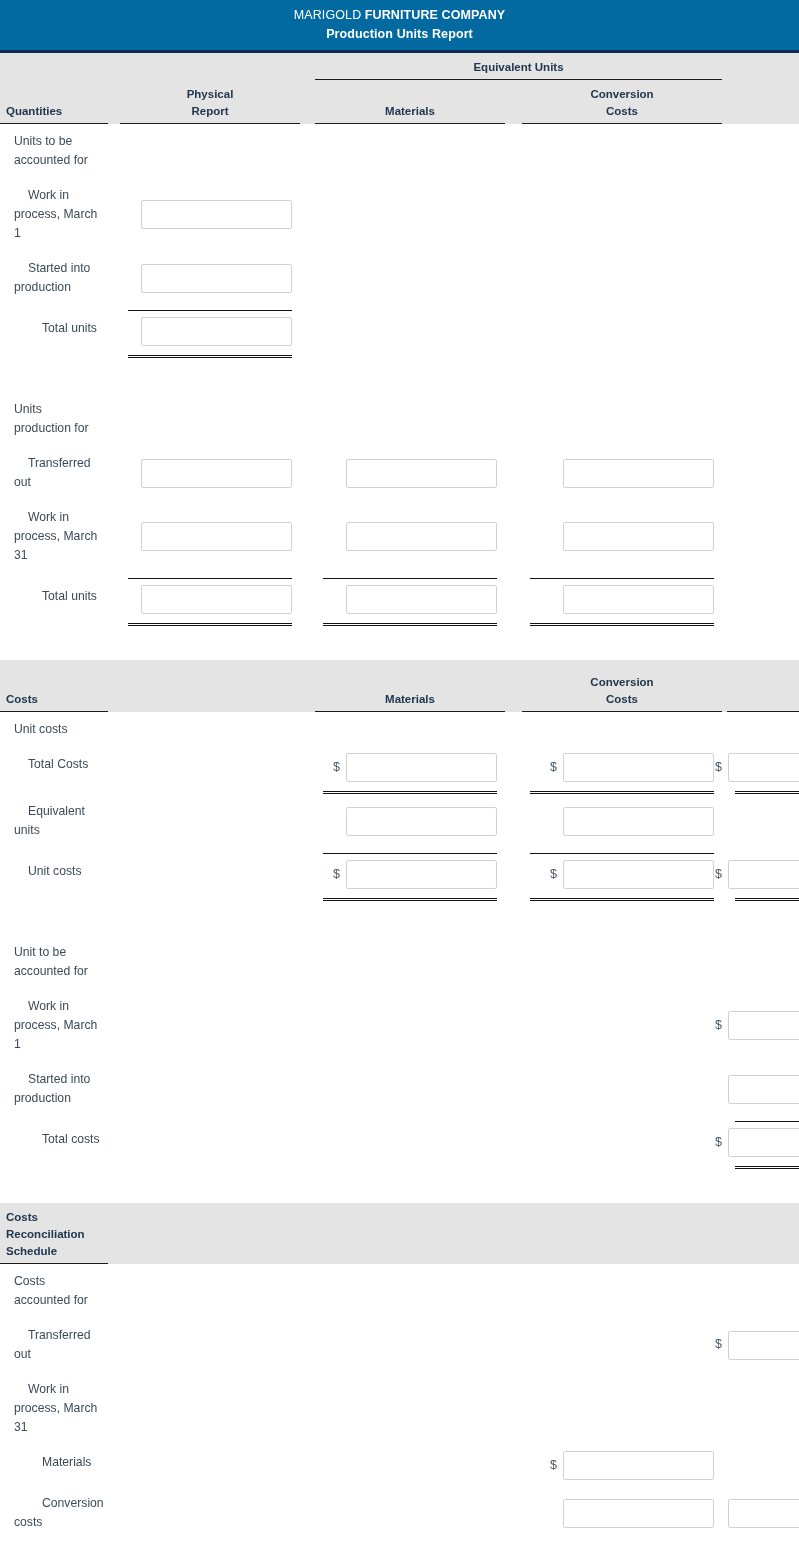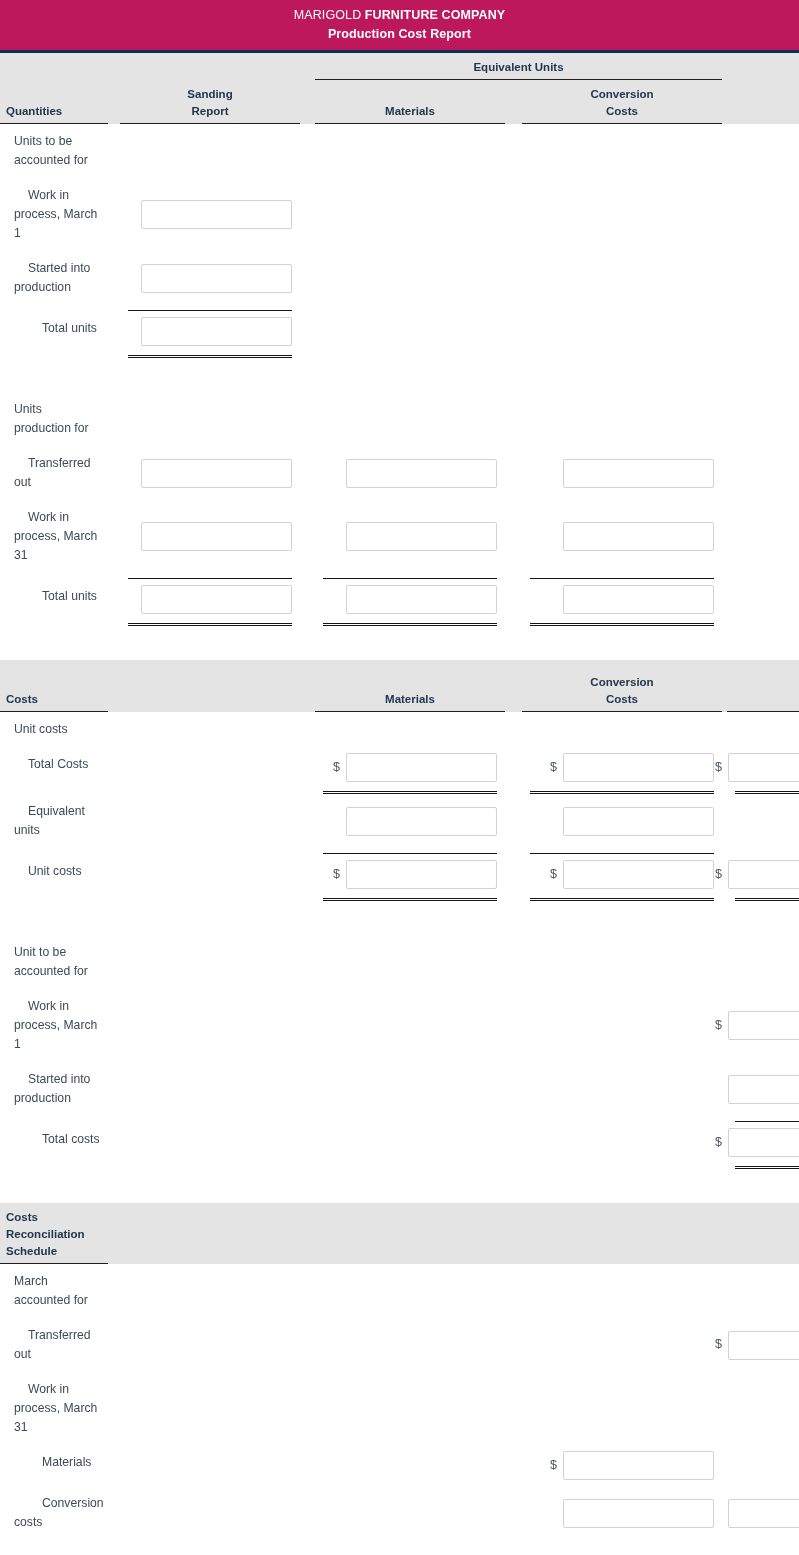--- a/index.html
+++ b/index.html
@@ -17,21 +17,21 @@
 
   
   .report {
     width: 799px;
     position: relative;
     overflow: hidden;
   }
 
   
   .banner {
-    background: #be185d;
+    background: #0369a1;
     color: #ffffff;
     padding: 6px 0 6px 0;
     text-align: center;
     border-bottom: 3px solid #0d2f52;
   }
   .banner-line {
     font-size: 12.5px;
     font-weight: bold;
     line-height: 19px;
     letter-spacing: .1px;
@@ -140,21 +140,21 @@
   .gap-row td { height: 26px; background: #ffffff; }
   .gap-row.big td { height: 34px; }
 </style>
 </head>
 <body>
 
 <div class="report">
 
   <div class="banner">
     <div class="banner-line"><span class="thin">MARIGOLD </span><span>FURNITURE COMPANY</span></div>
-    <div class="banner-line">Production Cost Report</div>
+    <div class="banner-line">Production Units Report</div>
   </div>
 
   <table class="grid">
     <colgroup>
       <col class="c-label">
         <col class="c-gap1">
         <col class="c-phys">
         <col class="c-gap2">
       <col class="c-mat">
         <col class="c-gap3">
@@ -190,21 +190,21 @@
 
     <tr class="hdr-band">
       <td>
         <div class="cellpad left ruled">Quantities</div>
       </td>
       <td>
             <div class="cellpad">&nbsp;</div>
           </td>
       <td>
         <div class="cellpad ruled">
-          <span>Sanding</span><br>
+          <span>Physical</span><br>
           <span>Report</span>
         </div>
       </td>
       <td>
             <div class="cellpad">&nbsp;</div>
           </td>
       <td>
         <div class="cellpad ruled">Materials</div>
       </td>
       <td>
@@ -697,21 +697,21 @@
           </td>
       <td>
             <div class="cellpad">&nbsp;</div>
           </td>
       <td>
             <div class="cellpad">&nbsp;</div>
           </td>
     </tr>
 
     <tr class="body-row">
-      <td class="lbl i0">March accounted for</td>
+      <td class="lbl i0">Costs accounted for</td>
       <td colspan="8"></td>
     </tr>
 
     <tr class="body-row">
       <td class="lbl i1">Transferred out</td>
       <td colspan="6"></td>
       <td></td>
       <td class="cellbox">
         <div class="fieldwrap">
           <span class="dollar">$</span>

